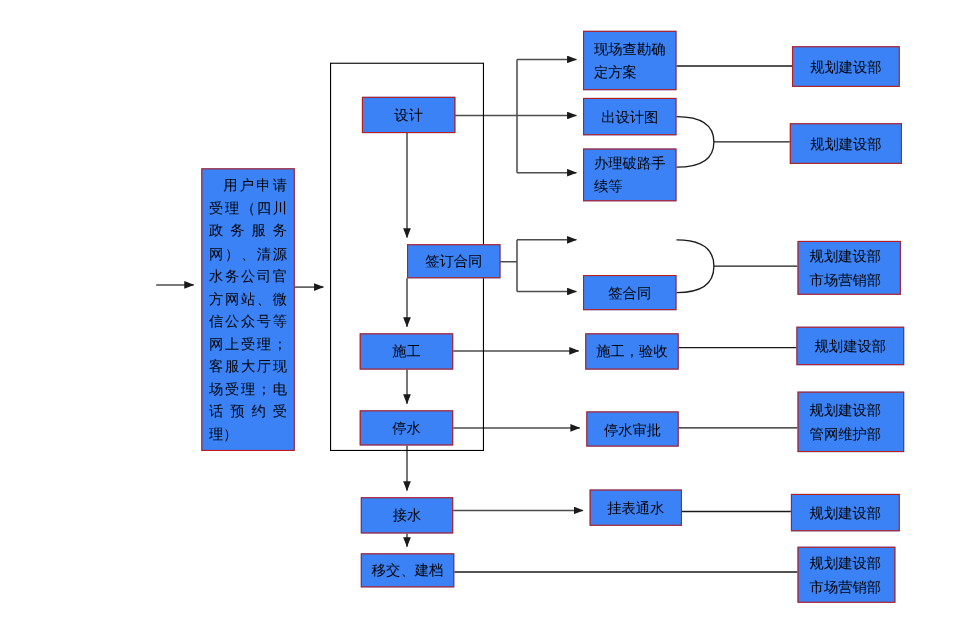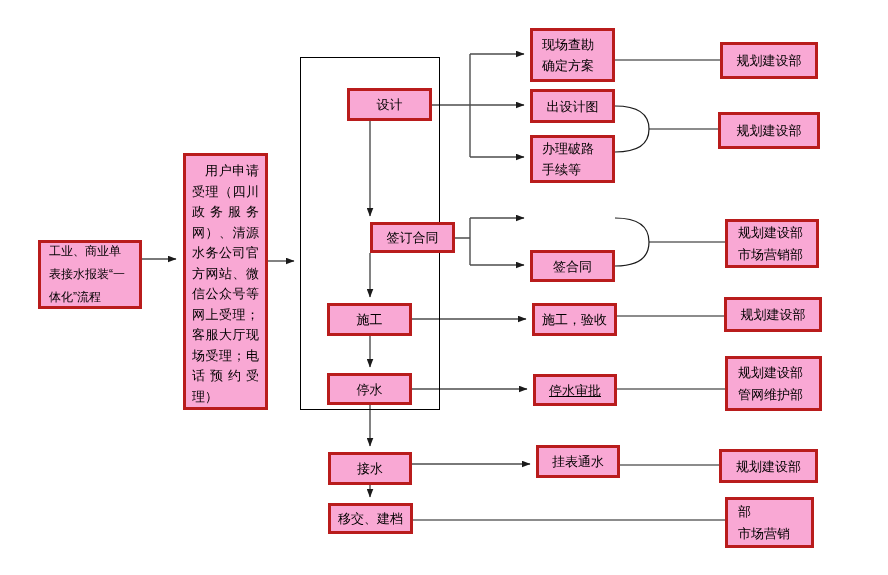--- a/index.html
+++ b/index.html
@@ -8,22 +8,22 @@
     width:888px;height:575px;
     background:#fff;
     font-family:"Liberation Sans","DejaVu Sans",sans-serif;
     color:#000;
     overflow:hidden;
   }
   #wires{position:absolute;left:0;top:0;width:888px;height:575px;pointer-events:none;}
   .box{
     position:absolute;
     box-sizing:border-box;
-    border:3px solid #b91c1c;
-    background:#f9a8d4;
+    border:1px solid #b91c1c;
+    background:#3b82f6;
     font-size:13px;
     line-height:21px;
     display:flex;
     align-items:center;
     justify-content:center;
     text-align:center;
     overflow:hidden;
   }
   .frame{
     position:absolute;
@@ -82,37 +82,36 @@
       <path d="M649,242 H725"></path>
       <path d="M617,316 H724"></path>
       <path d="M617,389 H725"></path>
       <path d="M620,465 H719"></path>
       <path d="M413,520 H725"></path>
     </g>
   </svg>
 
   <div class="frame" style="left:300px;top:57px;width:140px;height:353px;"></div>
 
-  <div class="box start-box" style="left:38px;top:240px;width:104px;height:69px;">工业、商业单表接水报装“一体化”流程</div>
 
   <div class="box apply-box" style="left:183px;top:153px;width:85px;height:257px;">用户申请受理（四川政务服务网）、清源水务公司官方网站、微信公众号等网上受理；客服大厅现场受理；电话预约受理）</div>
 
-  <div class="box" style="left:347px;top:88px;width:85px;height:33px;">设计</div>
+  <div class="box" style="left:329px;top:88px;width:85px;height:33px;">设计</div>
   <div class="box" style="left:327px;top:222px;width:85px;height:31px;margin-left:43px;">签订合同</div>
   <div class="box" style="left:327px;top:303px;width:85px;height:33px;">施工</div>
   <div class="box" style="left:327px;top:373px;width:85px;height:32px;">停水</div>
   <div class="box" style="left:328px;top:452px;width:84px;height:33px;">接水</div>
   <div class="box" style="left:328px;top:503px;width:85px;height:31px;">移交、建档</div>
 
   <div class="box left" style="left:530px;top:28px;width:85px;height:54px;">现场查勘确定方案</div>
   <div class="box" style="left:530px;top:89px;width:85px;height:34px;">出设计图</div>
   <div class="box left" style="left:530px;top:135px;width:85px;height:48px;">办理破路手续等</div>
   <div class="box" style="left:530px;top:250px;width:85px;height:32px;">签合同</div>
   <div class="box" style="left:532px;top:303px;width:85px;height:33px;">施工，验收</div>
-  <div class="box" style="left:533px;top:374px;width:84px;height:32px;text-decoration:underline;">停水审批</div>
+  <div class="box" style="left:533px;top:374px;width:84px;height:32px;">停水审批</div>
   <div class="box" style="left:536px;top:445px;width:84px;height:33px;">挂表通水</div>
 
   <div class="box" style="left:720px;top:42px;width:98px;height:37px;">规划建设部</div>
   <div class="box" style="left:718px;top:112px;width:102px;height:37px;">规划建设部</div>
   <div class="box two-line" style="left:725px;top:219px;width:94px;height:49px;">规划建设部
 市场营销部</div>
   <div class="box" style="left:724px;top:297px;width:98px;height:35px;">规划建设部</div>
   <div class="box two-line" style="left:725px;top:356px;width:97px;height:55px;">规划建设部
 管网维护部</div>
   <div class="box" style="left:719px;top:449px;width:99px;height:34px;">规划建设部</div>

